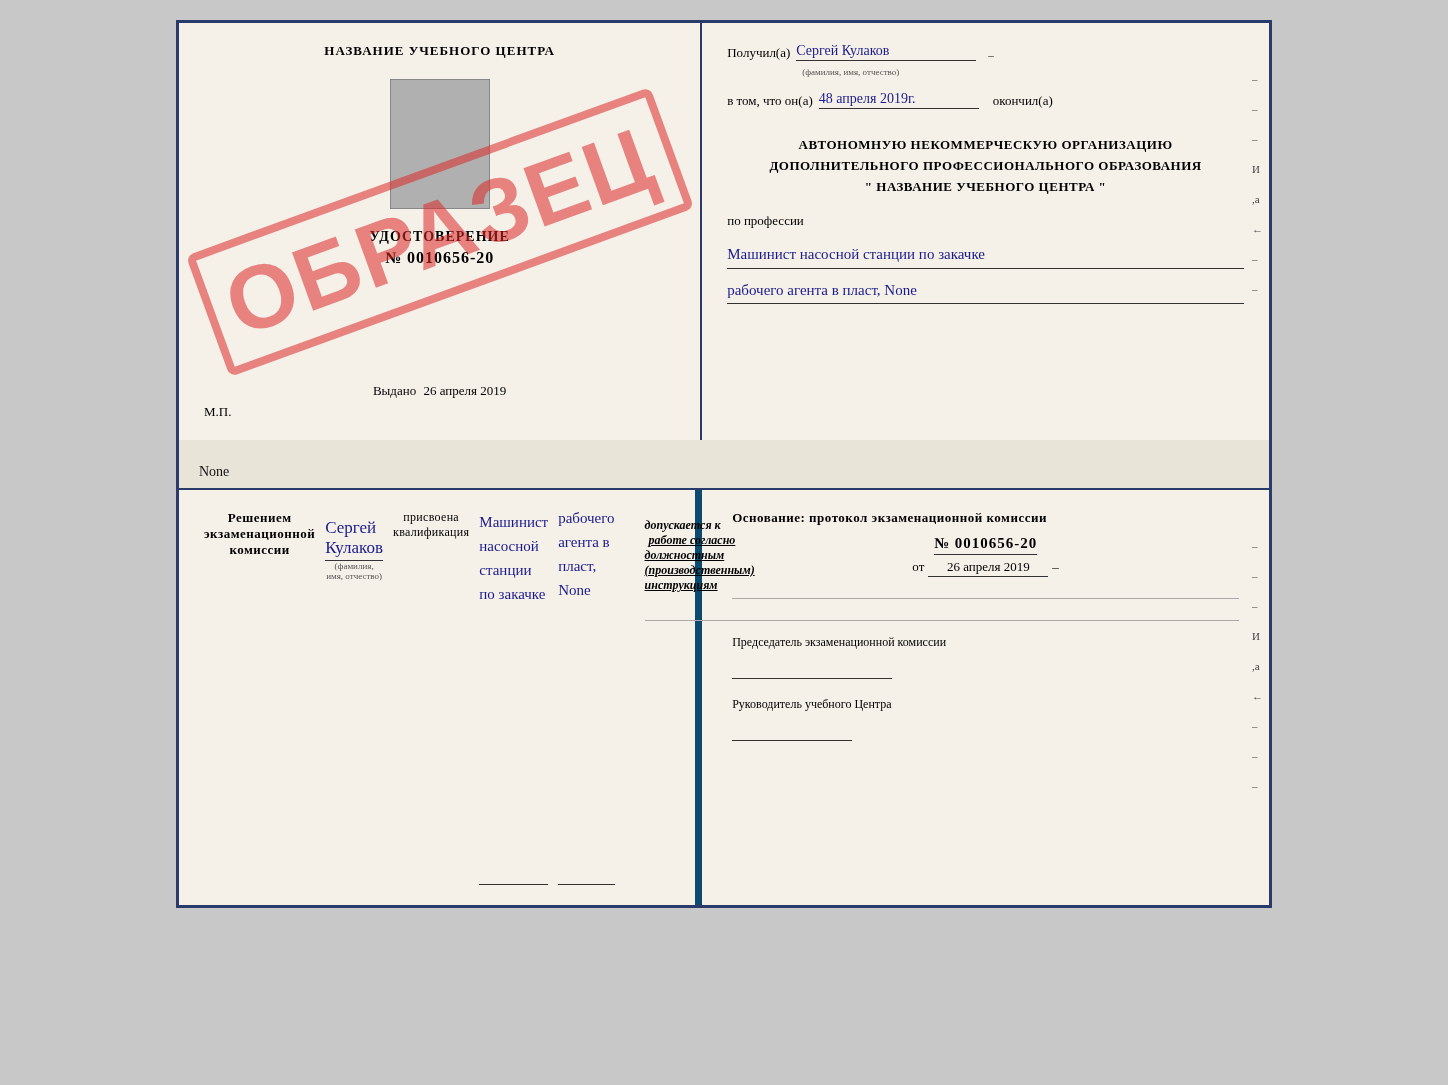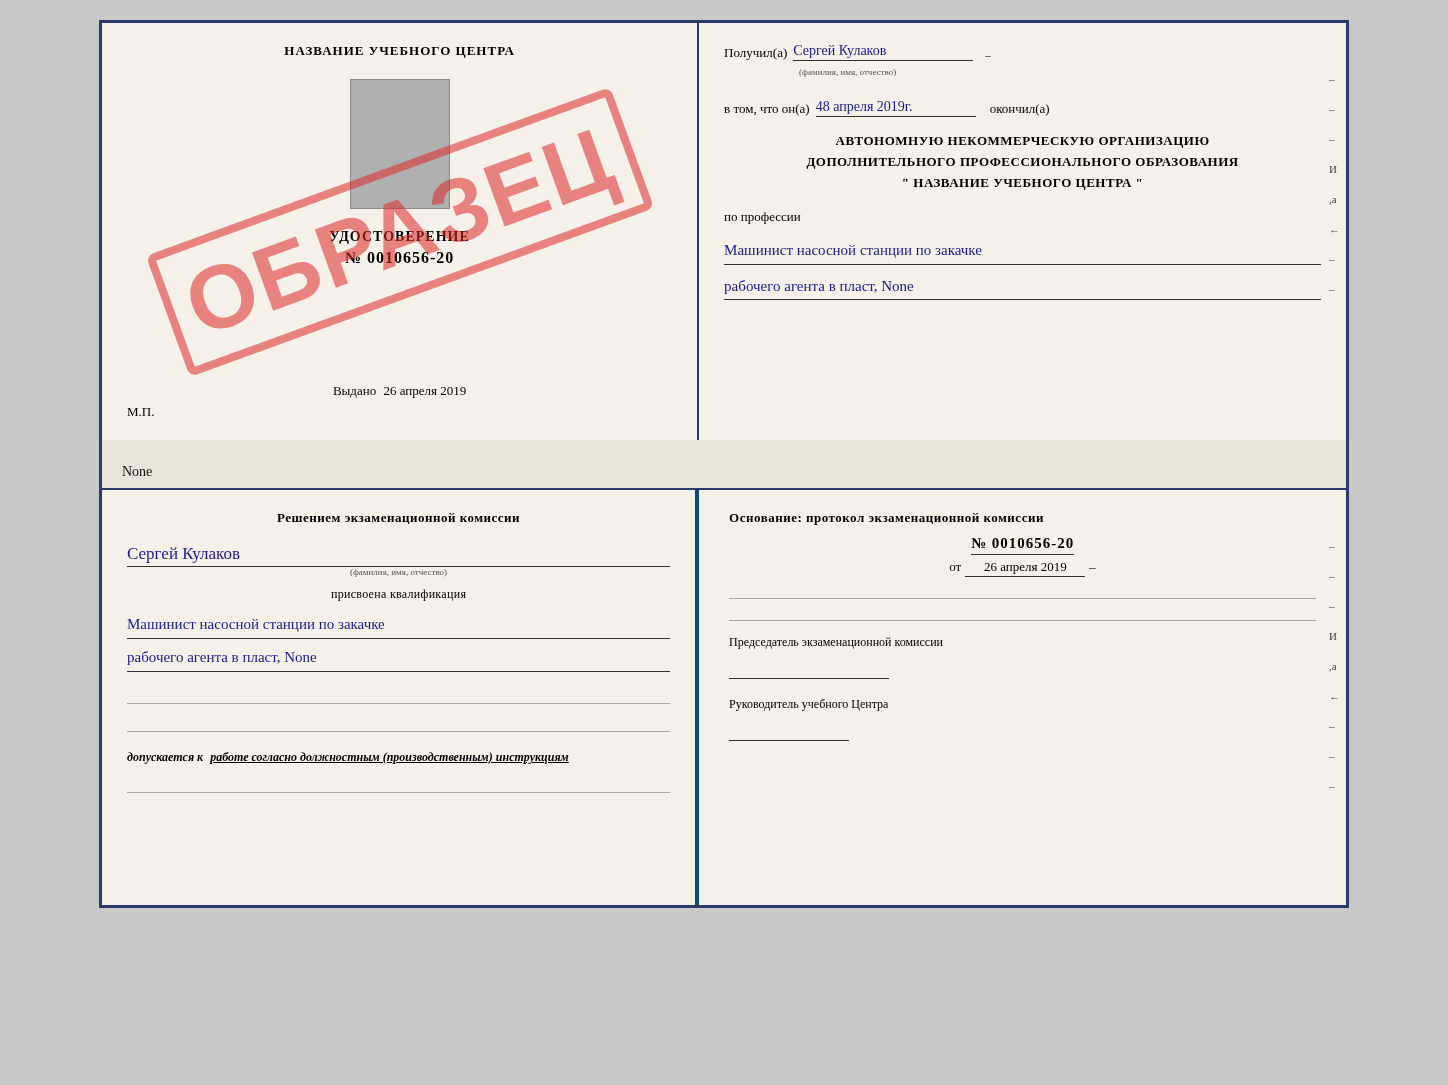--- a/index.html
+++ b/index.html
@@ -9,21 +9,21 @@
       min-height: 1085px;
       width: 1448px;
       display: flex;
       flex-direction: column;
       align-items: center;
       padding: 20px;
       gap: 0;
     }
 
     .document-container {
-      width: 1250px;
+      width: 1096px;
       display: flex;
       flex-direction: column;
       gap: 0;
     }
 
     
     .cert-top {
       display: flex;
       width: 100%;
       background: #f5f0e8;
@@ -185,24 +185,24 @@
       display: flex;
       width: 100%;
       background: #f5f0e8;
       border: 3px solid #2a3a6b;
       border-top: 2px solid #2a3a6b;
       min-height: 420px;
     }
 
     .cert-bottom-left {
       width: 48%;
-      border-right: 4px solid #0c4a6e;
+      border-right: 7px solid #0c4a6e;
       padding: 20px 25px;
       display: flex;
-      flex-direction: column;
+      flex-direction: row;
       gap: 10px;
     }
 
     .cert-bottom-right {
       width: 52%;
       padding: 20px 30px;
       display: flex;
       flex-direction: column;
       gap: 4px;
     }
@@ -341,27 +341,27 @@
 
     <div class="cert-top-right">
 
       <div class="field-row">
         <span class="field-label">Получил(а)</span>
         <span class="field-value">Сергей Кулаков</span>
         <span style="font-size:11px; margin-left:6px;">–</span>
       </div>
       <div style="margin-top:-8px; margin-left:75px; font-size:9px; color:#555;">(фамилия, имя, отчество)</div>
 
-      <div class="field-row" style="margin-top:8px;">
+      <div class="field-row" style="">
         <span class="field-label">в том, что он(а)</span>
         <span class="field-value" style="min-width:160px;">48 апреля 2019г.</span>
         <span class="field-label" style="margin-left:8px;">окончил(а)</span>
       </div>
 
-      <div class="org-block" style="margin-top:0;">
+      <div class="org-block" style="margin-top:12px;">
         <div class="org-name">АВТОНОМНУЮ НЕКОММЕРЧЕСКУЮ ОРГАНИЗАЦИЮ</div>
         <div class="org-name">ДОПОЛНИТЕЛЬНОГО ПРОФЕССИОНАЛЬНОГО ОБРАЗОВАНИЯ</div>
         <div style="font-size:13px; font-weight:bold;">"   НАЗВАНИЕ УЧЕБНОГО ЦЕНТРА   "</div>
       </div>
 
       <div style="margin-top:0;">
         <span class="profession-label">по профессии</span>
       </div>
       <div class="profession-value">Машинист насосной станции по закачке</div>
       <div class="profession-value" style="margin-top:-4px;">рабочего агента в пласт, None</div>

